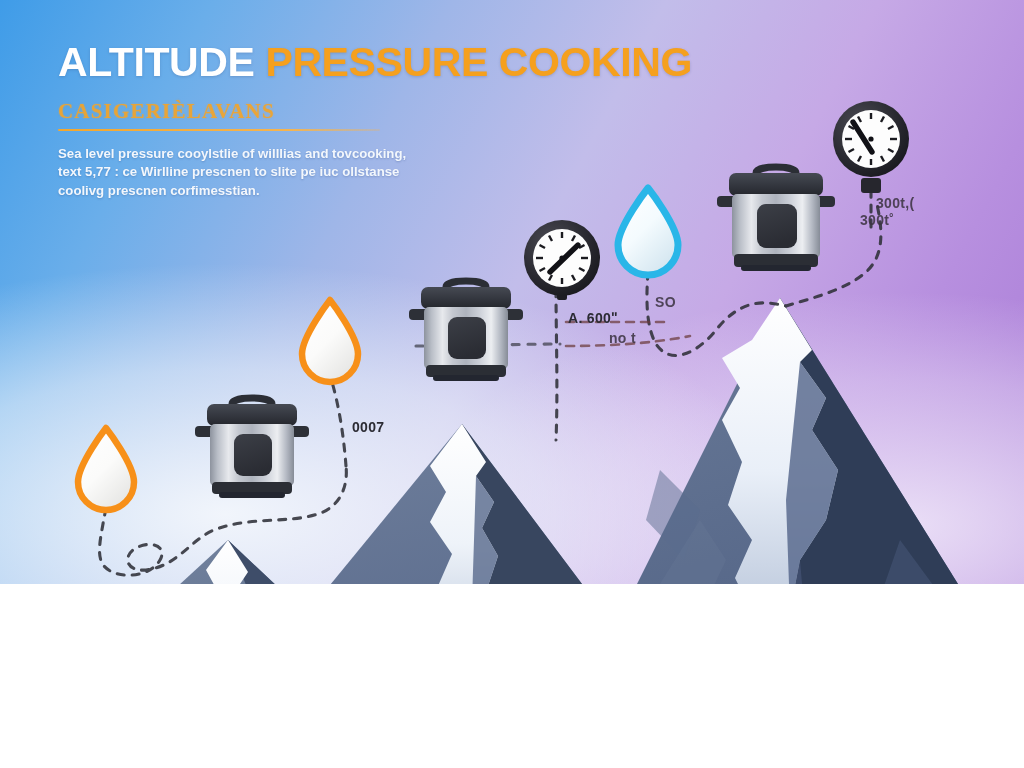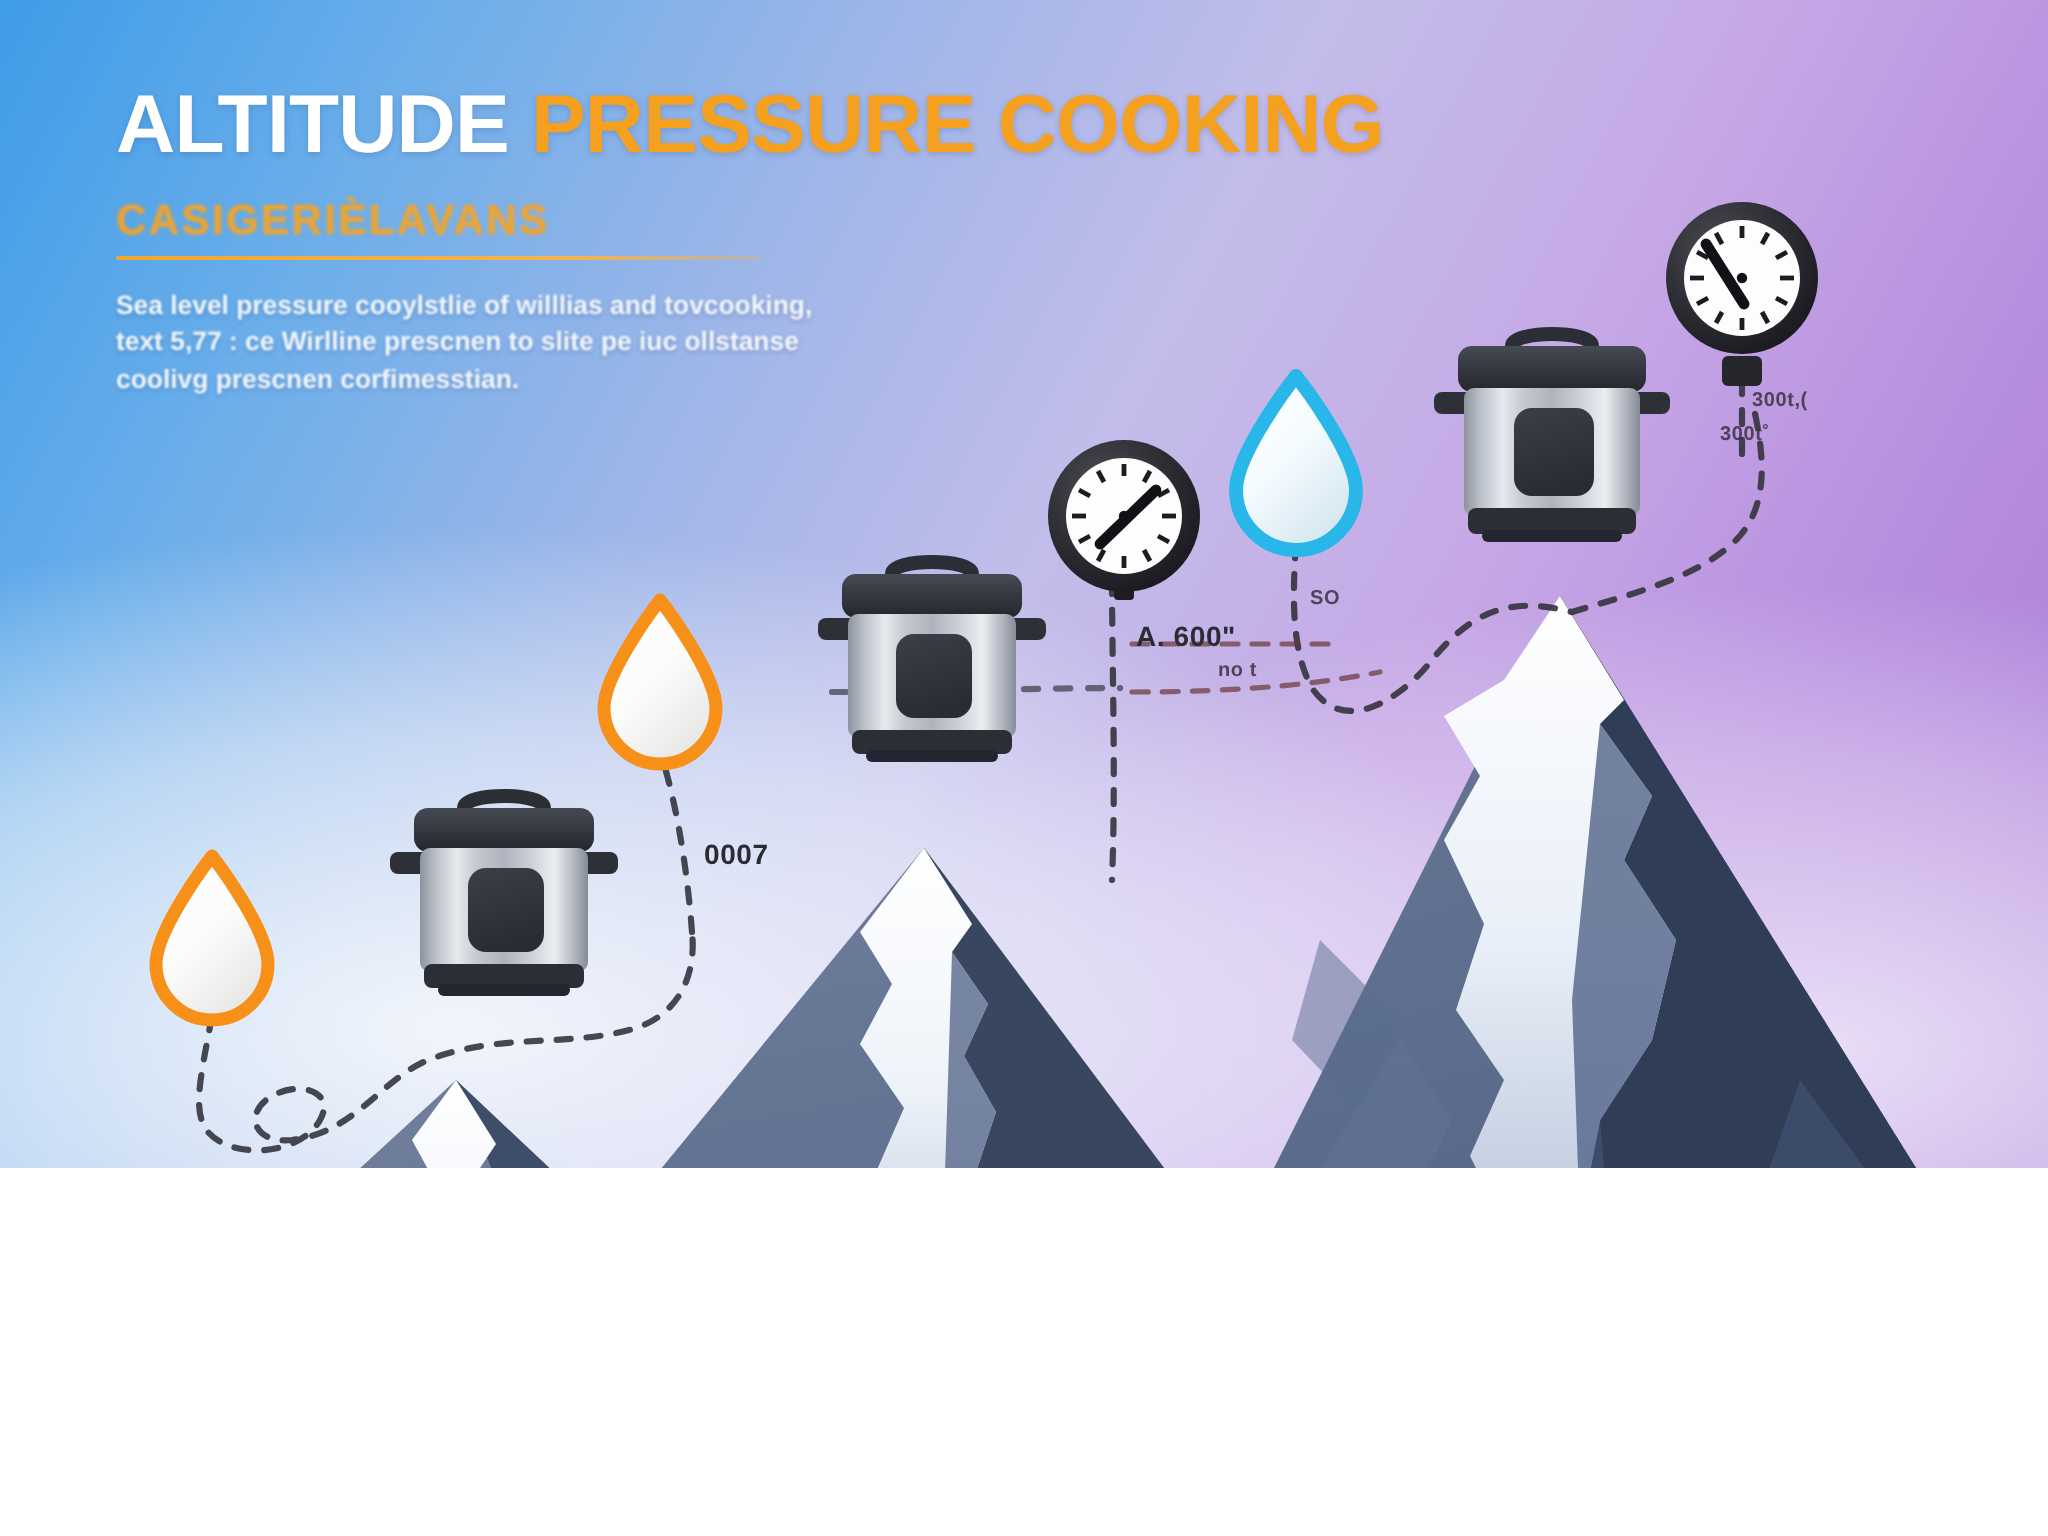--- a/index.html
+++ b/index.html
@@ -46,21 +46,21 @@
     font-weight: bold;
     letter-spacing: -0.4px;
     line-height: 1.0;
     margin: 0;
     white-space: nowrap;
     text-shadow: 0 1px 3px rgba(40,60,110,0.22);
   }
   #title .w1 { color: #ffffff; }
   #title .w2 { color: #f5a01e; }
 
-  #subtitle-wrap { margin-top: 16px; width: 322px; }
+  #subtitle-wrap { margin-top: 16px; width: 322px; font-family: Liberation Serif, serif; }
   #subtitle {
     font-size: 21px;
     font-weight: bold;
     letter-spacing: 1.2px;
     color: #f2a42b;
     margin: 0;
     white-space: nowrap;
     opacity: 0.93;
     filter: blur(0.45px);
     text-shadow: 0 0 2px rgba(242,164,43,0.55);
@@ -87,21 +87,21 @@
   
   .callout {
     position: absolute;
     font-size: 14px;
     font-weight: bold;
     color: #2b2b33;
     white-space: nowrap;
     filter: blur(0.35px);
     letter-spacing: 0.3px;
   }
-  .callout.small { font-size: 10px; }
+  .callout.small { font-size: 14px; }
   .callout.dim { color: #3b3340; opacity: 0.86; }
 </style>
 </head>
 <body>
 
 <div id="stage">
 
   <div id="sky-haze"></div>
 
   <div id="scene">

